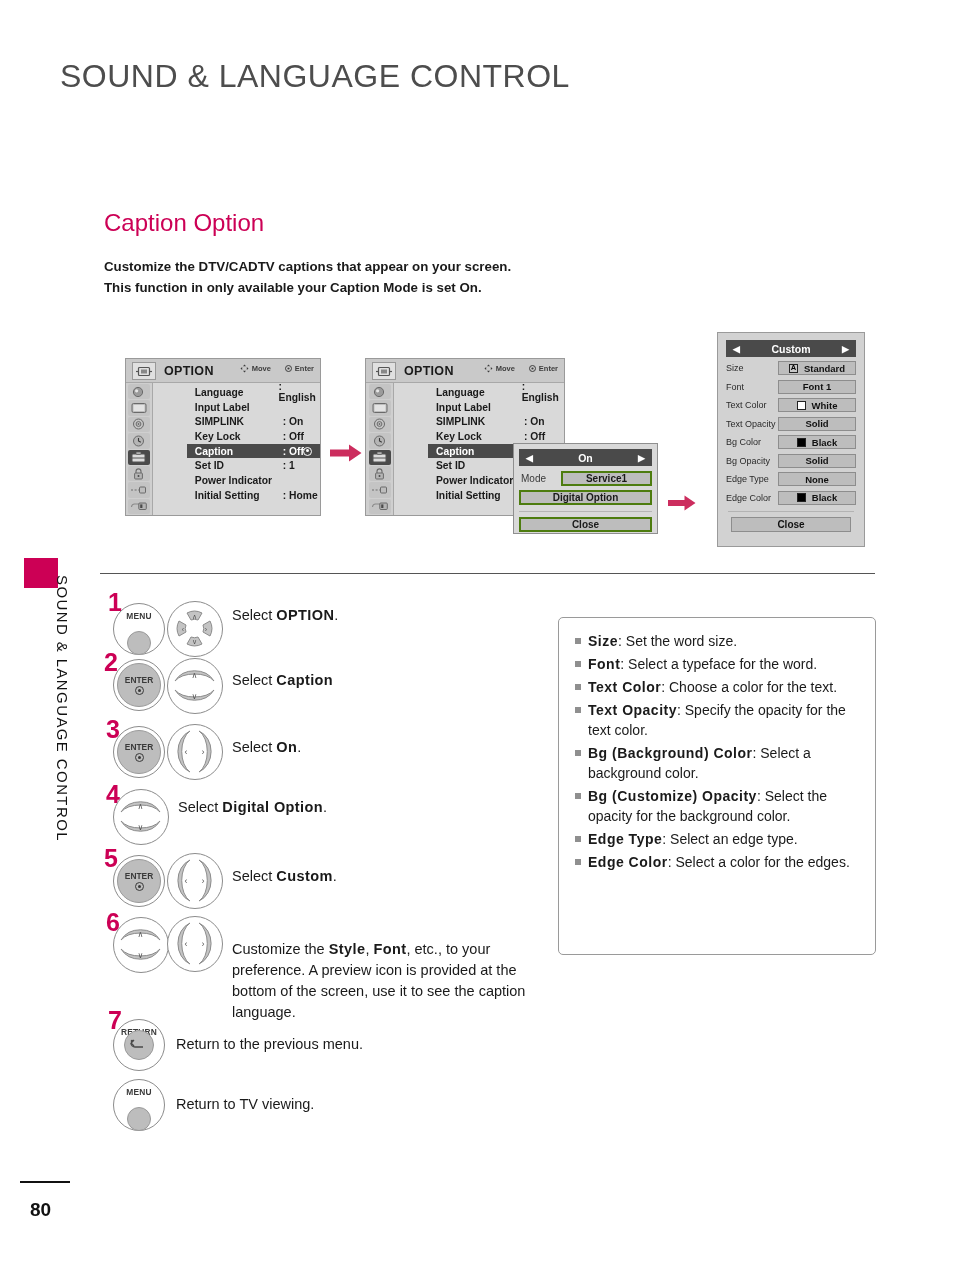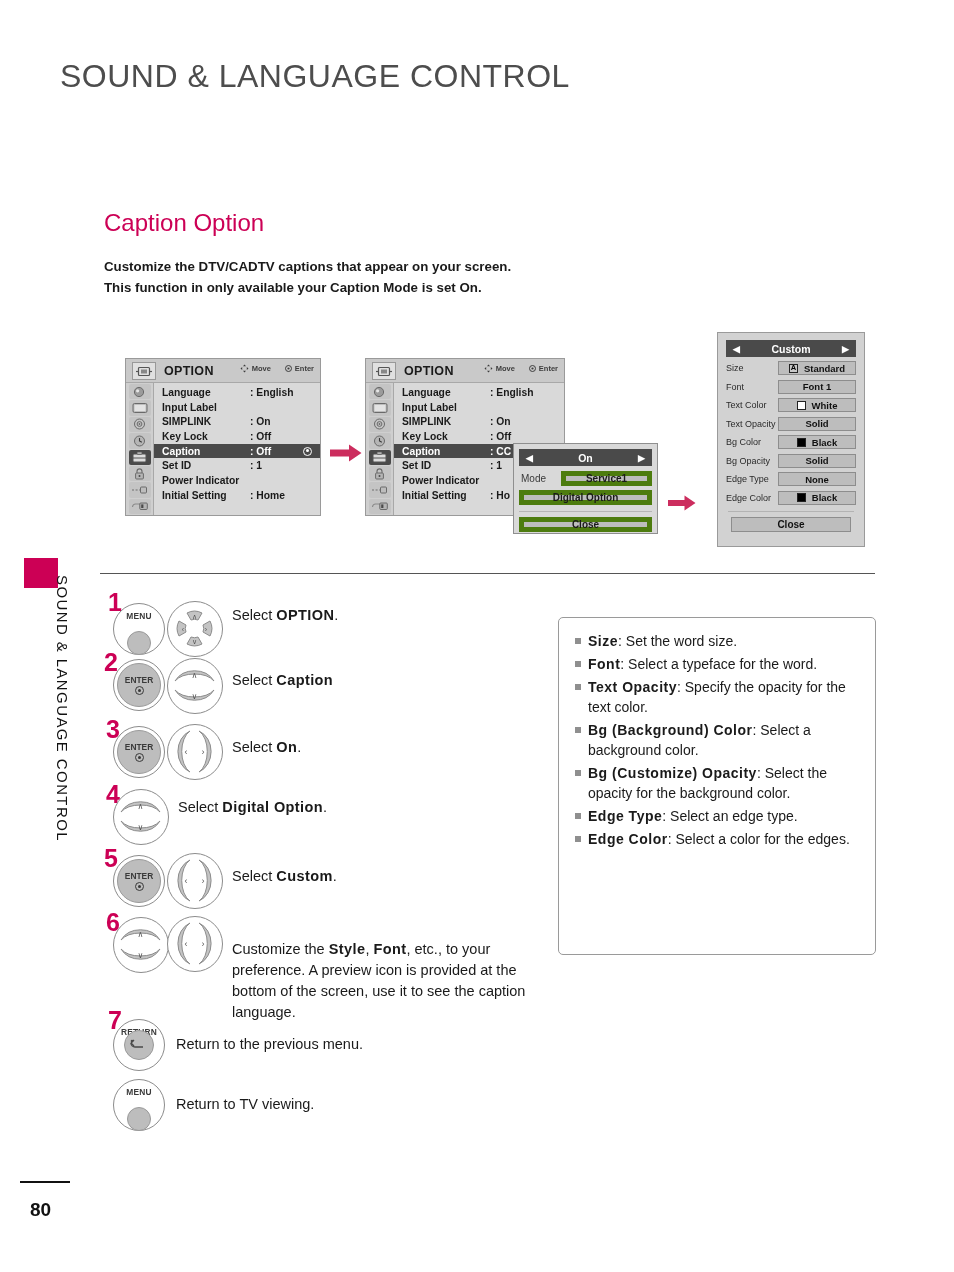--- a/index.html
+++ b/index.html
@@ -57,21 +57,21 @@
   .rail-ico{
     width:22px;height:17px;margin-bottom:1px;border-radius:2px;
     background:#c4c4c4;position:relative;
     display:flex;align-items:center;justify-content:center;
   }
   .rail-ico.sel{background:#4a4a4a;}
   .rail-ico svg{display:block;}
   .osd-list{flex:1;background:#d9d9d9;padding-top:2px;}
   .osd-row{
     height:14.7px;display:flex;align-items:center;font-size:10.3px;font-weight:bold;color:#1a1a1a;
-    padding-left:8px;box-sizing:border-box;position:relative;
+    padding-left:8px;box-sizing:border-box;position:relative;margin-left:34px;
   }
   .osd-row .lbl{width:88px;}
   .osd-row .val{}
   .osd-row.hl{background:#4a4a4a;color:#fff;}
   .osd-row.hl .dot{
     position:absolute;right:8px;top:3px;width:9px;height:9px;border-radius:50%;
     border:1.5px solid #fff;box-sizing:border-box;
   }
   .osd-row.hl .dot::after{
     content:"";position:absolute;left:1.5px;top:1.5px;width:3px;height:3px;border-radius:50%;background:#fff;
@@ -89,21 +89,21 @@
   .popup-hdr{
     height:17px;background:#4a4a4a;color:#fff;font-size:10.5px;font-weight:bold;
     display:flex;align-items:center;justify-content:center;position:relative;
   }
   .popup-hdr .ar{position:absolute;font-size:9px;}
   .popup-hdr .ar.l{left:7px;}
   .popup-hdr .ar.r{right:7px;}
   .pp-row{display:flex;align-items:center;margin-top:5px;}
   .pp-row .k{font-size:10px;color:#3a3a3a;width:40px;padding-left:2px;}
   .pp-btn{
-    flex:1;height:15px;background:#bdbdbd;border:5px solid #4d7c0f;box-sizing:border-box;
+    flex:1;height:15px;background:#bdbdbd;border:2px solid #4d7c0f;box-sizing:border-box;
     display:flex;align-items:center;justify-content:center;font-size:10px;font-weight:bold;color:#1a1a1a;
   }
   .pp-full{margin-top:4px;}
   .pp-div{height:1px;background:#b5b5b5;margin:6px 0 5px;}
   #popupOn{left:513px;top:443px;width:145px;height:91px;}
 
   
   #customPanel{
     position:absolute;left:717px;top:332px;width:148px;height:215px;
     background:#d2d2d2;border:1px solid #9a9a9a;box-sizing:border-box;padding:7px 8px;
@@ -681,20 +681,24 @@
       <div class="bullet-row">
         <span class="sq"></span>
         <span class="txt"><b>Size</b><span>: Set the word size.</span></span>
       </div>
       <div class="bullet-row">
         <span class="sq"></span>
         <span class="txt"><b>Font</b><span>: Select a typeface for the word.</span></span>
       </div>
       <div class="bullet-row">
         <span class="sq"></span>
+        <span class="txt"><b>Text Color</b><span>: Choose a color for the text.</span></span>
+      </div>
+      <div class="bullet-row">
+        <span class="sq"></span>
         <span class="txt"><b>Text Opacity</b><span>: Specify the opacity for the text color.</span></span>
       </div>
       <div class="bullet-row">
         <span class="sq"></span>
         <span class="txt"><b>Bg (Background) Color</b><span>: Select a background color.</span></span>
       </div>
       <div class="bullet-row">
         <span class="sq"></span>
         <span class="txt"><b>Bg (Customize) Opacity</b><span>: Select the opacity for the background color.</span></span>
       </div>

